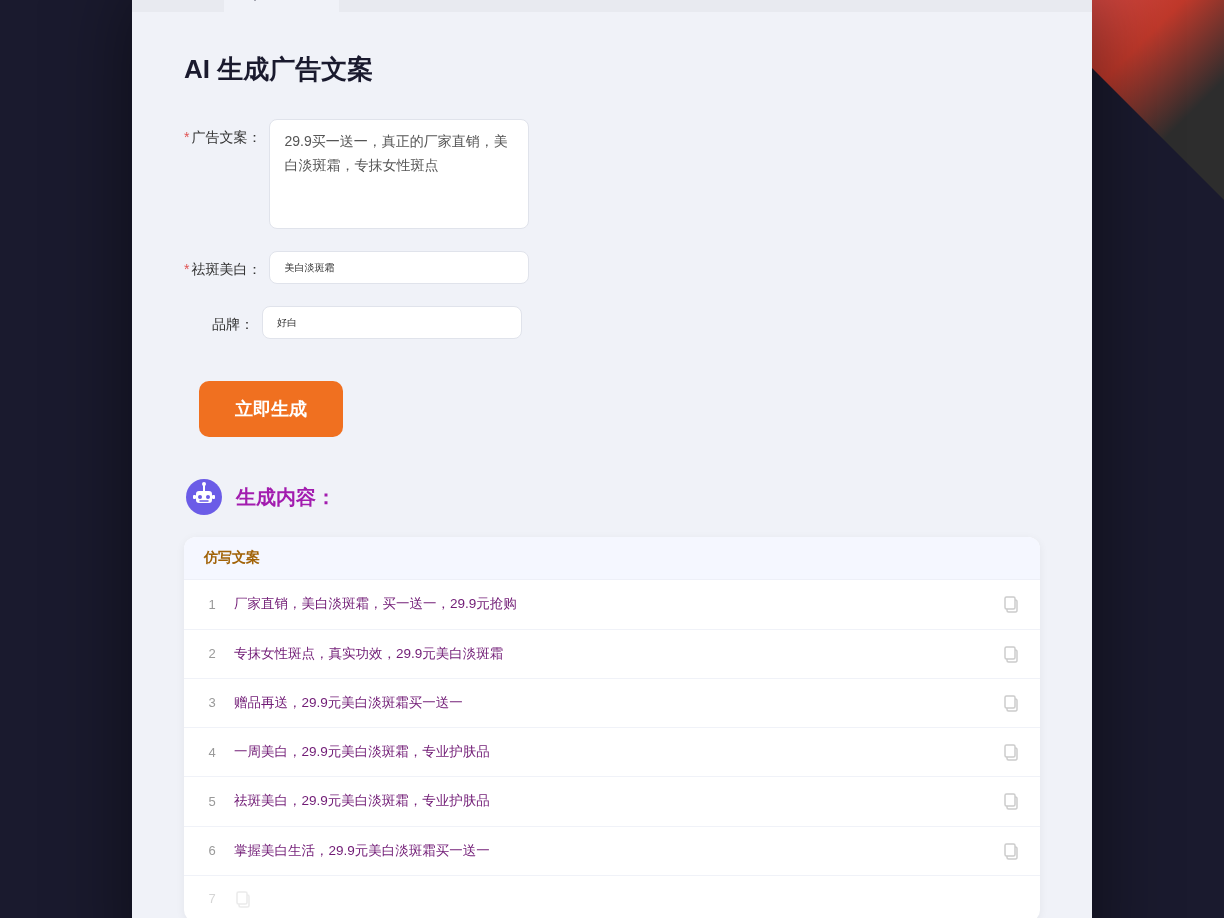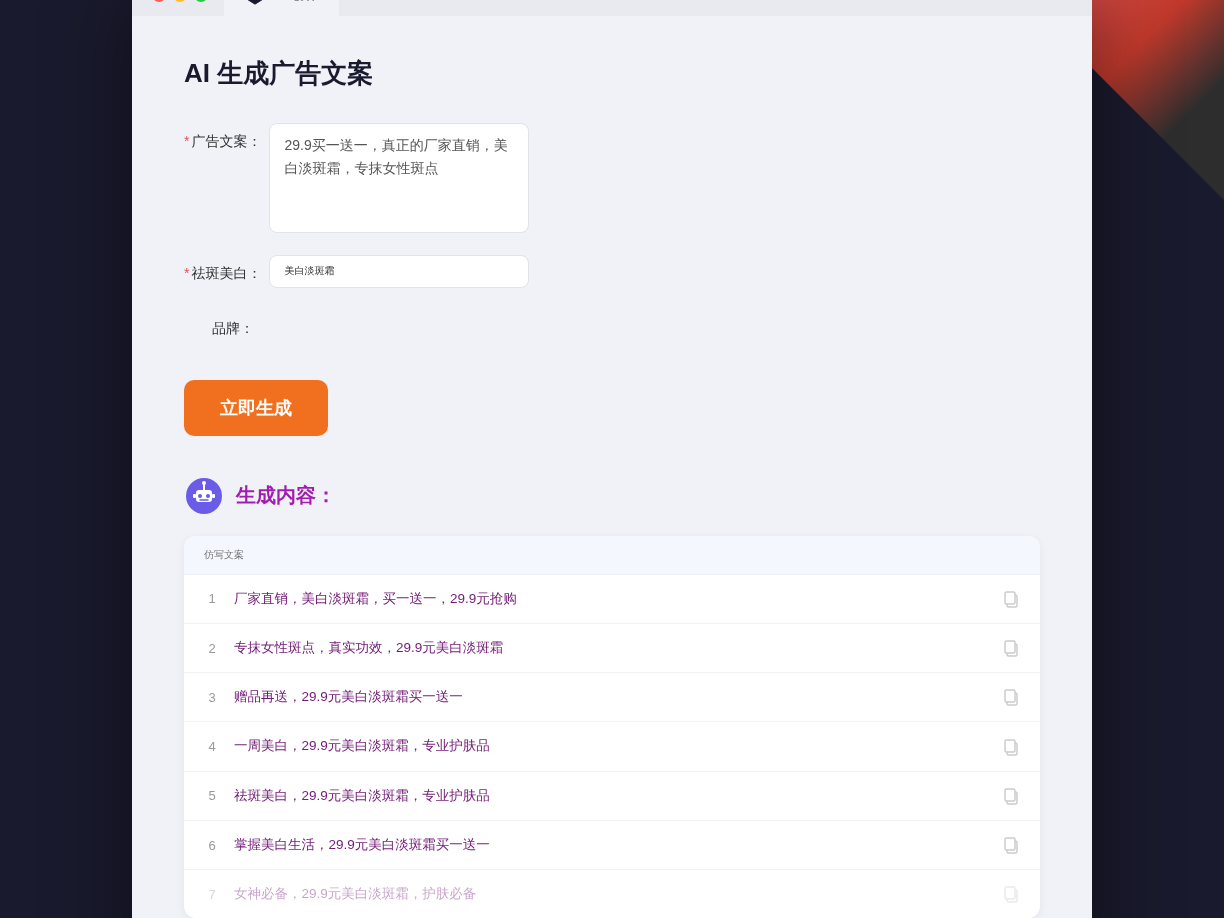--- a/index.html
+++ b/index.html
@@ -150,20 +150,21 @@
       background: #f07020;
       color: white;
       border: none;
       border-radius: 10px;
       padding: 16px 36px;
       font-size: 18px;
       font-weight: 600;
       cursor: pointer;
       margin-top: 20px;
       font-family: inherit;
+      margin-left: 15px;
     }
 
     
     .right-panel {}
     .right-panel-header {
       display: flex;
       align-items: center;
       gap: 12px;
       margin-bottom: 20px;
     }
@@ -182,23 +183,23 @@
 
     .results-box {
       background: white;
       border-radius: 12px;
       overflow: hidden;
       box-shadow: 0 2px 10px rgba(0,0,0,0.06);
     }
     .results-header {
       background: #f5f7ff;
       padding: 12px 20px;
-      font-size: 10px;
-      font-weight: 400;
-      color: #737373;
+      font-size: 14px;
+      font-weight: 700;
+      color: #a16207;
       border-bottom: 1px solid #eef0f8;
     }
 
     .result-item {
       display: flex;
       align-items: center;
       padding: 14px 20px;
       border-bottom: 1px solid #f0f2f8;
       gap: 14px;
     }
@@ -268,20 +269,21 @@
       <div class="form-row">
         <label class="form-label">
           <span class="required-star">*</span><span>祛斑美白：</span>
         </label>
         <input class="form-input" type="text" value="美白淡斑霜" style="">
       </div>
 
       
       <div class="form-row">
         <label class="form-label">品牌：</label>
+        <input class="form-input" type="text" value="好白" style="">
       </div>
 
       
       <button class="generate-btn">立即生成</button>
     </div>
 
     <div class="right-panel">
       <div class="right-panel-header">
 
         <svg class="robot-icon" viewBox="0 0 40 40" fill="none">
@@ -349,21 +351,20 @@
             <div class="result-item">
       <span class="result-num">6</span>
       <span class="result-text">掌握美白生活，29.9元美白淡斑霜买一送一</span>
       <svg class="copy-icon" viewBox="0 0 18 18" fill="none">
         <rect x="5" y="5" width="10" height="12" rx="1.5" stroke="#ccc" stroke-width="1.5" fill="none"></rect>
         <rect x="3" y="2" width="10" height="12" rx="1.5" stroke="#ccc" stroke-width="1.5" fill="white"></rect>
       </svg>
     </div>
             <div class="result-item faded">
       <span class="result-num">7</span>
-      <span class="result-text">女神必备，29.9元美白淡斑霜，护肤必备</span>
       <svg class="copy-icon" viewBox="0 0 18 18" fill="none">
         <rect x="5" y="5" width="10" height="12" rx="1.5" stroke="#ccc" stroke-width="1.5" fill="none"></rect>
         <rect x="3" y="2" width="10" height="12" rx="1.5" stroke="#ccc" stroke-width="1.5" fill="white"></rect>
       </svg>
     </div>
           </div>
       </div>
     </div>
 
   </div>

